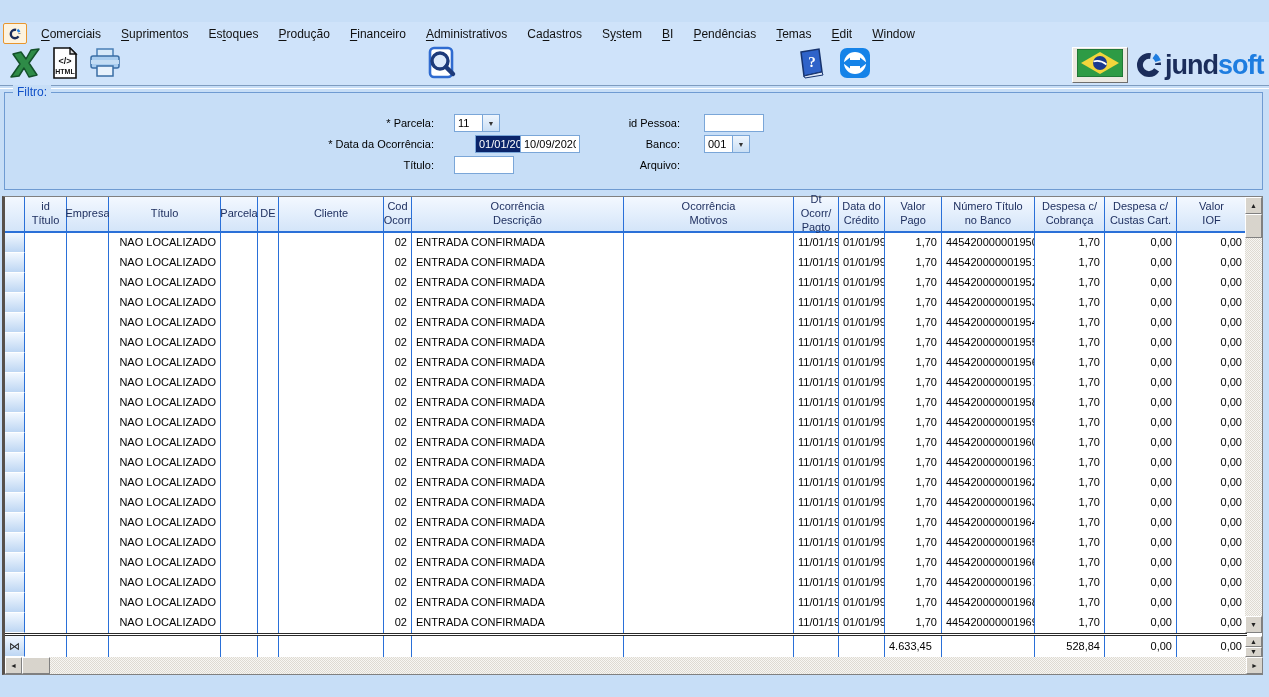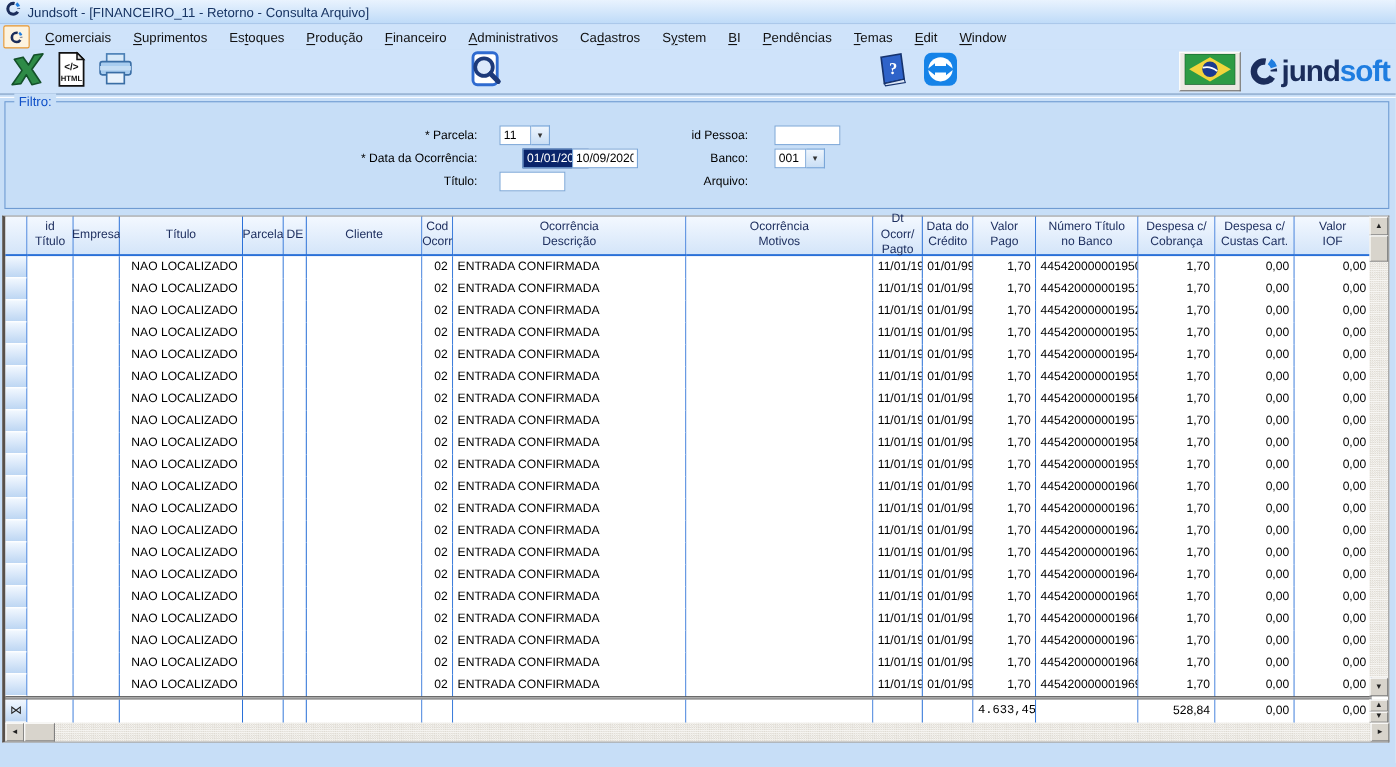--- a/index.html
+++ b/index.html
@@ -76,29 +76,20 @@
   .hscroll .sb-btn{width:17px;height:17px;flex:none;}
   .hscroll .thumb{width:28px;height:17px;flex:none;}
   .hscroll .trk{flex:1;}
   .thumb{background:#d8d4cc;border:1px solid #808080;border-top-color:#fff;border-left-color:#fff;box-sizing:border-box;}
 </style>
 </head>
 <body>
 
 <div class="window">
 
-  <div class="titlebar">
-    <span class="logo-ring">
-      <svg width="14" height="14" viewBox="0 0 20 20">
-        <circle cx="10" cy="10" r="7" fill="none" stroke="#1b2d5b" stroke-width="4" stroke-dasharray="30 8" stroke-dashoffset="-4"></circle>
-        <path d="M14 3 A 8 8 0 0 1 17 7" fill="none" stroke="#1e7de0" stroke-width="4"></path>
-      </svg>
-    </span>
-    <span class="title-text">Jundsoft - [FINANCEIRO_11 - Retorno - Consulta Arquivo]</span>
-  </div>
 
   <div class="menubar">
     <span class="win-icon-btn">
       <svg width="12" height="12" viewBox="0 0 20 20">
         <circle cx="10" cy="10" r="7" fill="none" stroke="#1b2d5b" stroke-width="4" stroke-dasharray="30 8" stroke-dashoffset="-4"></circle>
         <path d="M14 3 A 8 8 0 0 1 17 7" fill="none" stroke="#1e7de0" stroke-width="4"></path>
       </svg>
     </span>
     <span id="menu-items" style="display:flex;">
         <span class="menu-item"><span></span><u>C</u><span>omerciais</span></span>
@@ -650,21 +641,21 @@
         <div class="cell" style="width: 42px; text-align: center;"></div>
         <div class="cell" style="width: 112px; text-align: right;"></div>
         <div class="cell" style="width: 37px; text-align: center;"></div>
         <div class="cell" style="width: 21px; text-align: center;"></div>
         <div class="cell" style="width: 105px; text-align: left;"></div>
         <div class="cell" style="width: 28px; text-align: right;"></div>
         <div class="cell" style="width: 212px; text-align: left;"></div>
         <div class="cell" style="width: 170px; text-align: left;"></div>
         <div class="cell" style="width: 45px; text-align: center;"></div>
         <div class="cell" style="width: 46px; text-align: center;"></div>
-        <div class="cell" style="width: 57px; text-align: center; font-family: Liberation Mono, monospace;">4.633,45</div>
+        <div class="cell" style="width: 57px; text-align: left;">4.633,45</div>
         <div class="cell" style="width: 93px; text-align: left;"></div>
         <div class="cell" style="width: 70px; text-align: right;">528,84</div>
         <div class="cell" style="width: 72px; text-align: right;">0,00</div>
         <div class="cell" style="width: 70px; text-align: right;">0,00</div>
       </div>
 
     <div class="vscroll">
       <span class="sb-btn">▲</span>
       <span class="thumb"></span>
       <span class="trk sb-track"></span>

